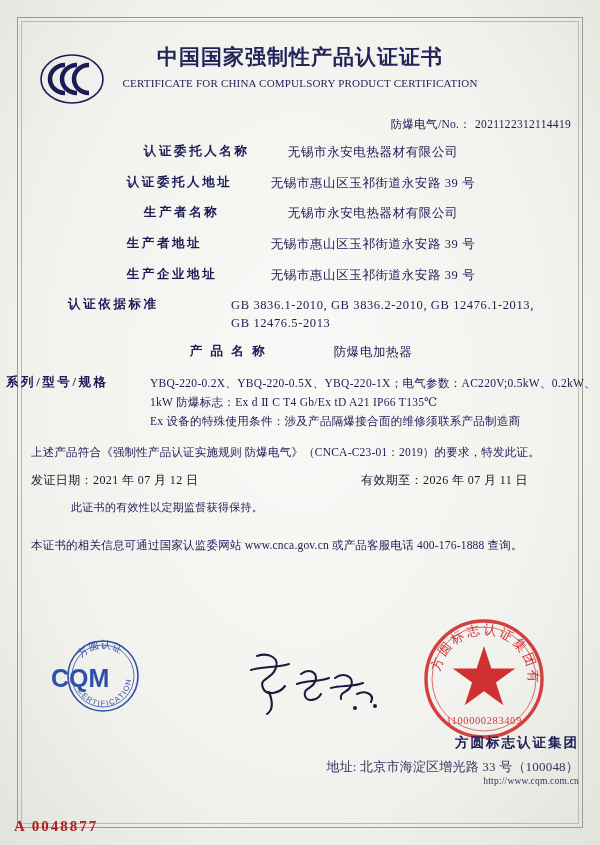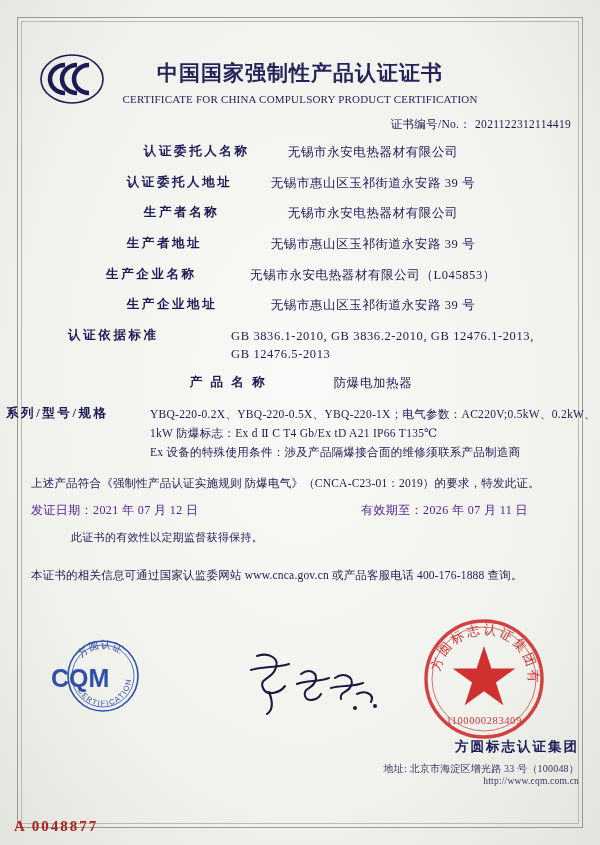--- a/index.html
+++ b/index.html
@@ -52,21 +52,21 @@
     left: 0;
     width: 100%;
     text-align: center;
   }
   .title-cn {
     font-family: "Liberation Serif", "DejaVu Serif", serif;
     font-size: 21px;
     font-weight: bold;
     letter-spacing: 1px;
     color: #24245a;
-    margin: 16px 0 6px 0;
+    margin: 0 0 6px 0;
   }
   .title-en {
     font-family: "Liberation Serif", "DejaVu Serif", serif;
     font-size: 11px;
     letter-spacing: 0.2px;
     color: #24245a;
     margin: 0;
   }
 
   
@@ -136,21 +136,21 @@
     font-size: 11.5px;
     color: #1b1b55;
     letter-spacing: 0.2px;
     line-height: 1.6;
     margin-top: 4px;
   }
   .dates {
     display: flex;
     margin-top: 10px;
     font-size: 12px;
-    color: #4c1d95;
+    color: #0f172a;
     letter-spacing: 0.4px;
   }
   .dates .issue { width: 330px; }
   .statement2 {
     font-size: 11px;
     color: #1b1b55;
     letter-spacing: 0.3px;
     margin-top: 11px;
     margin-left: 40px;
   }
@@ -170,21 +170,21 @@
     text-align: right;
   }
   .footer .org {
     font-size: 13.5px;
     font-weight: bold;
     color: #1b1b55;
     letter-spacing: 2px;
     margin-bottom: 5px;
   }
   .footer .addr {
-    font-size: 10px;
+    font-size: 13px;
     color: #33335f;
     letter-spacing: 0.2px;
     line-height: 1.5;
     padding-left: 44px;
   }
   .footer .web {
     font-size: 9.5px;
     color: #33335f;
     letter-spacing: 0.2px;
   }
@@ -258,21 +258,21 @@
         </g>
       </svg>
     </div>
 
     <div class="header">
       <div class="title-cn">中国国家强制性产品认证证书</div>
       <div class="title-en">CERTIFICATE FOR CHINA COMPULSORY PRODUCT CERTIFICATION</div>
     </div>
 
     <div class="cert-no">
-      <span class="label">证书编号/No.：</span><span class="value">2021122312114419</span>
+      <span class="label">防爆电气/No.：</span><span class="value">2021122312114419</span>
     </div>
 
     <div class="fields">
 
       <div class="row">
         <div class="key">认证委托人名称</div>
         <div class="val">无锡市永安电热器材有限公司</div>
       </div>
 
       <div class="row">
@@ -283,24 +283,20 @@
       <div class="row">
         <div class="key">生产者名称</div>
         <div class="val">无锡市永安电热器材有限公司</div>
       </div>
 
       <div class="row">
         <div class="key">生产者地址</div>
         <div class="val">无锡市惠山区玉祁街道永安路 39 号</div>
       </div>
 
-      <div class="row">
-        <div class="key">生产企业名称</div>
-        <div class="val">无锡市永安电热器材有限公司（L045853）</div>
-      </div>
 
       <div class="row">
         <div class="key">生产企业地址</div>
         <div class="val">无锡市惠山区玉祁街道永安路 39 号</div>
       </div>
 
       <div class="row tight">
         <div class="key">认证依据标准</div>
         <div class="val">
           <div>GB 3836.1-2010, GB 3836.2-2010, GB 12476.1-2013,</div>

